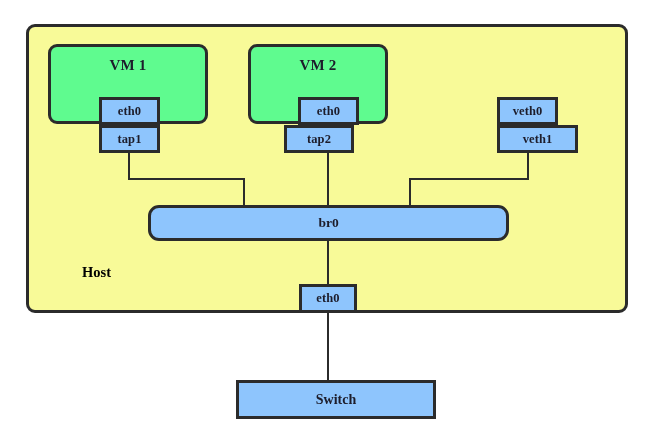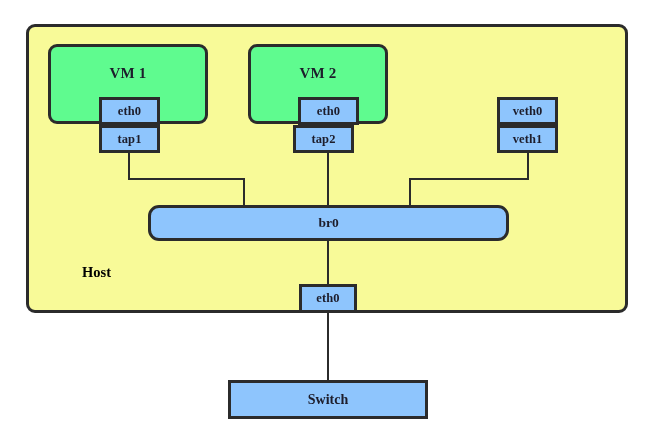--- a/index.html
+++ b/index.html
@@ -34,21 +34,21 @@
     background: #f8fa98;
     align-items: flex-start;
     justify-content: flex-start;
   }
 
   .guest-box {
     border-radius: 9px;
     background: #5ffb8f;
     align-items: flex-start;
     justify-content: center;
-    padding-top: 18px;
+    padding-top: 10px;
     font-size: 15px;
     letter-spacing: .2px;
   }
 
   .iface-box {
     background: #8ec5fd;
     font-size: 12.5px;
     letter-spacing: .1px;
   }
 
@@ -122,37 +122,37 @@
     <div class="box iface-box" style="left:99px; top:125px; width:61px; height:28px;text-align:center;">
       <span>tap1</span>
     </div>
 
     <div class="box guest-box" style="left:248px; top:44px; width:140px; height:80px;">
       <span>VM 2</span>
     </div>
     <div class="box iface-box" style="left:298px; top:97px; width:61px; height:28px;">
       <span>eth0</span>
     </div>
-    <div class="box iface-box" style="left:293px; top:125px; width:61px; height:28px;text-align:center;">
+    <div class="box iface-box" style="left:284px; top:125px; width:70px; height:28px;text-align:center;">
       <span>tap2</span>
     </div>
 
     <div class="box iface-box" style="left:497px; top:97px; width:61px; height:28px;">
       <span>veth0</span>
     </div>
-    <div class="box iface-box" style="left:497px; top:125px; width:61px; height:28px;">
+    <div class="box iface-box" style="left:497px; top:125px; width:81px; height:28px;">
       <span>veth1</span>
     </div>
 
     <div class="box bridge-box" style="left:148px; top:205px; width:361px; height:36px;border-radius:11px;">
       <span>br0</span>
     </div>
 
     <div class="box iface-box" style="left:299px; top:284px; width:58px; height:29px;">
       <span>eth0</span>
     </div>
 
-    <div class="box switch-box" style="left:228px; top:380px; width:200px; height:39px;">
+    <div class="box switch-box" style="left:236px; top:380px; width:200px; height:39px;">
       <span>Switch</span>
     </div>
 
   </div>
 </div>
 
 </body></html>

